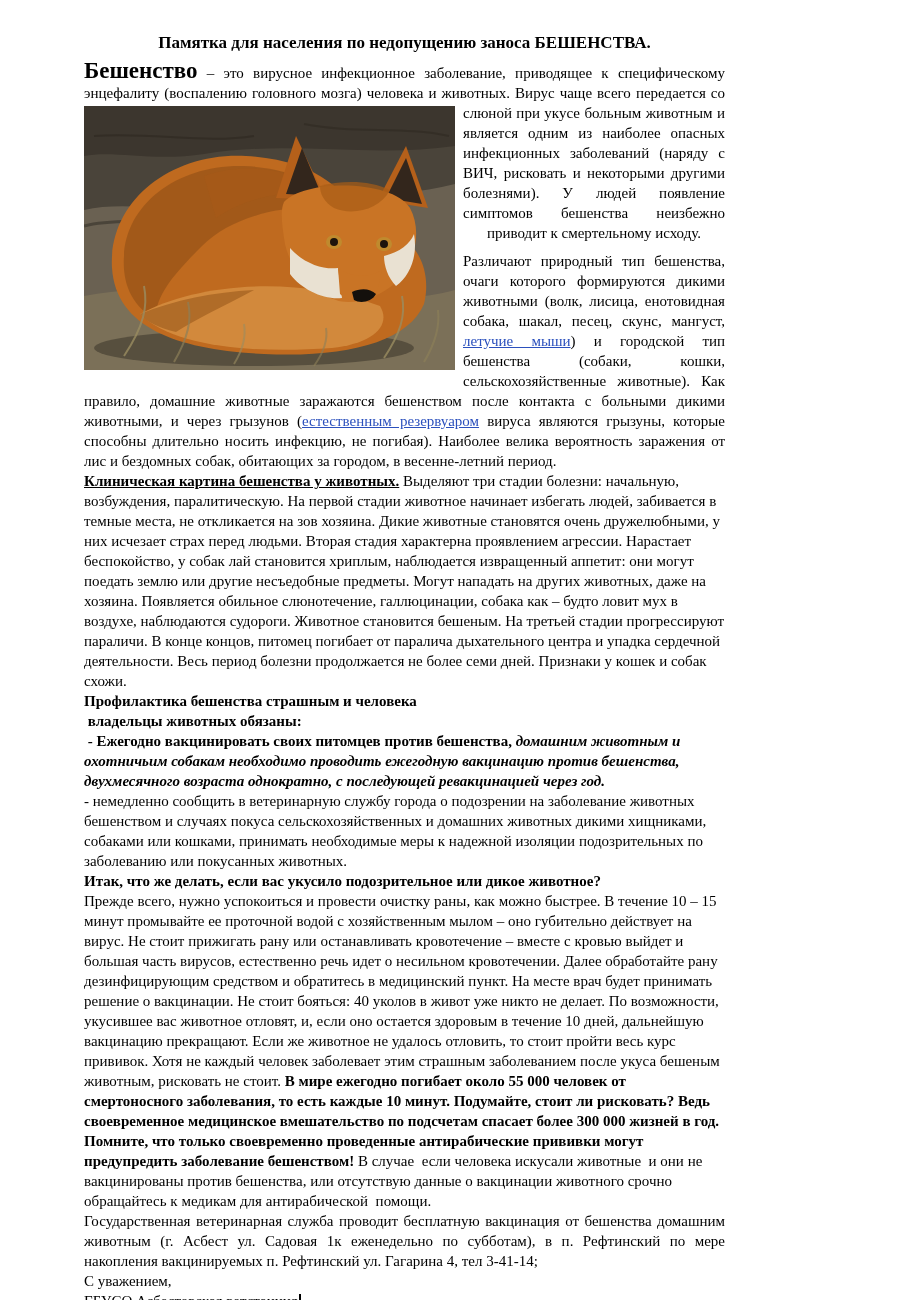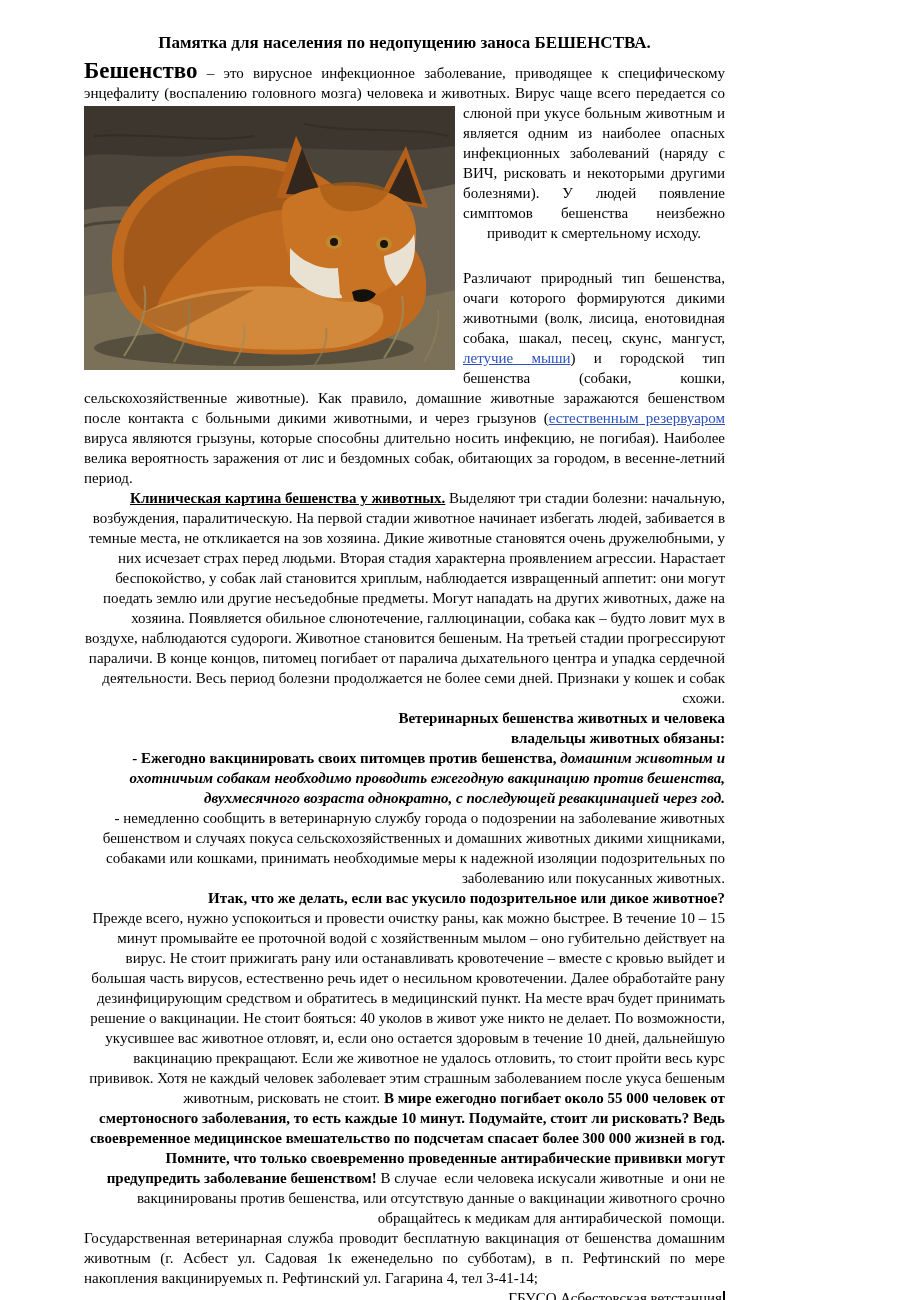--- a/index.html
+++ b/index.html
@@ -8,24 +8,24 @@
     padding:32px 12px 20px 84px;
     background:#ffffff;color:#000;
     font-family:"Liberation Serif","DejaVu Serif",serif;
     font-size:15px;line-height:20px;
     overflow:hidden;position:relative;
   }
   .title{
     text-align:center;font-weight:bold;font-size:17px;line-height:22px;
     margin:0 0 5px 0;
   }
-  .para{margin:0;text-align:right;}
+  .para{margin:0;}
   .just{text-align:justify;}
   .last-center{text-align:justify;text-align-last:center;}
-  .gap-1{margin-top:25px;}
+  .gap-1{margin-top:8px;}
   .gap-2{}
   .run.b{font-weight:bold;}
   .run.i{font-style:italic;}
   .run.u{text-decoration:underline;}
   .run.lead{font-size:23px;font-weight:bold;line-height:24px;margin-top:17px;}
   .para.big{font-size:17px;line-height:24px;}
   a.run.link{color:#2b50bd;text-decoration:underline;cursor:pointer;}
   .caret{display:inline-block;width:2px;height:15px;background:#000;vertical-align:text-bottom;margin-left:1px;}
   .fox-wrap{
     float:left;width:371px;height:264px;
@@ -86,23 +86,24 @@
       <path d="M90 256 C104 232 108 214 104 196" stroke="#8c7f58" stroke-width="2" fill="none" opacity="0.7"></path>
       <path d="M300 252 C316 228 322 210 318 190" stroke="#9a8c60" stroke-width="2" fill="none" opacity="0.8"></path>
       <path d="M340 256 C352 236 356 220 354 204" stroke="#8c7f58" stroke-width="2" fill="none" opacity="0.7"></path>
       <path d="M150 258 C160 242 162 230 160 218" stroke="#9a8c60" stroke-width="2" fill="none" opacity="0.6"></path>
       <path d="M230 260 C240 246 244 234 242 222" stroke="#8c7f58" stroke-width="2" fill="none" opacity="0.6"></path>
     </svg>
   </span>
 <span class="run">больным животным и является одним из наиболее опасных инфекционных заболеваний (наряду с ВИЧ, рисковать и некоторыми другими болезнями). У людей появление симптомов бешенства неизбежно приводит к смертельному исходу.</span></p>
       <p class="para just gap-1"><span class="run">Различают природный тип бешенства, очаги которого формируются дикими животными (волк, лисица, енотовидная собака, шакал, песец, скунс, мангуст, </span><a href="#" class="run link">летучие мыши</a><span class="run">) и городской тип бешенства (собаки, кошки, сельскохозяйственные животные). Как правило, домашние животные заражаются бешенством после контакта с больными дикими животными, и через грызунов (</span><a href="#" class="run link">естественным резервуаром</a><span class="run"> вируса являются грызуны, которые способны длительно носить инфекцию, не погибая). Наиболее велика вероятность заражения от лис и бездомных собак, обитающих за городом, в весенне-летний период.</span></p>
       <p class="para"><span class="run b u">Клиническая картина бешенства у животных.</span><span class="run"> Выделяют три стадии болезни: начальную, возбуждения, паралитическую. На первой стадии животное начинает избегать людей, забивается в темные места, не откликается на зов хозяина. Дикие животные становятся очень дружелюбными, у них исчезает страх перед людьми. Вторая стадия характерна проявлением агрессии. Нарастает беспокойство, у собак лай становится хриплым, наблюдается извращенный аппетит: они могут поедать землю или другие несъедобные предметы. Могут нападать на других животных, даже на хозяина. Появляется обильное слюнотечение, галлюцинации, собака как – будто ловит мух в воздухе, наблюдаются судороги. Животное становится бешеным. На третьей стадии прогрессируют параличи. В конце концов, питомец погибает от паралича дыхательного центра и упадка сердечной деятельности. Весь период болезни продолжается не более семи дней. Признаки у кошек и собак схожи.</span></p>
-      <p class="para"><span class="run b">Ветеринарных бешенства животных и человека</span></p>
+      <p class="para"><span class="run b">Профилактика бешенства страшным и человека</span></p>
       <p class="para"><span class="run b">&nbsp;владельцы животных обязаны:</span></p>
       <p class="para"><span class="run b">&nbsp;- Ежегодно вакцинировать своих питомцев против бешенства, </span><span class="run b i">домашним животным и охотничьим собакам необходимо проводить ежегодную вакцинацию против бешенства, двухмесячного возраста однократно, с последующей ревакцинацией через год.</span></p>
       <p class="para"><span class="run">- немедленно сообщить в ветеринарную службу города о подозрении на заболевание животных бешенством и случаях покуса сельскохозяйственных и домашних животных дикими хищниками, собаками или кошками, принимать необходимые меры к надежной изоляции подозрительных по заболеванию или покусанных животных.</span></p>
       <p class="para"><span class="run b">Итак, что же делать, если вас укусило подозрительное или дикое животное?</span></p>
       <p class="para"><span class="run">Прежде всего, нужно успокоиться и провести очистку раны, как можно быстрее. В течение 10 – 15 минут промывайте ее проточной водой с хозяйственным мылом – оно губительно действует на вирус. Не стоит прижигать рану или останавливать кровотечение – вместе с кровью выйдет и большая часть вирусов, естественно речь идет о несильном кровотечении. Далее обработайте рану дезинфицирующим средством и обратитесь в медицинский пункт. На месте врач будет принимать решение о вакцинации. Не стоит бояться: 40 уколов в живот уже никто не делает. По возможности, укусившее вас животное отловят, и, если оно остается здоровым в течение 10 дней, дальнейшую вакцинацию прекращают. Если же животное не удалось отловить, то стоит пройти весь курс прививок. Хотя не каждый человек заболевает этим страшным заболеванием после укуса бешеным животным, рисковать не стоит. </span><span class="run b">В мире ежегодно погибает около 55 000 человек от смертоносного заболевания, то есть каждые 10 минут. Подумайте, стоит ли рисковать? Ведь своевременное медицинское вмешательство по подсчетам спасает более 300 000 жизней в год.</span></p>
       <p class="para"><span class="run b">Помните, что только своевременно проведенные антирабические прививки могут предупредить заболевание бешенством!</span><span class="run"> В случае&nbsp; если человека искусали животные&nbsp; и они не вакцинированы против бешенства, или отсутствую данные о вакцинации животного срочно обращайтесь к медикам для антирабической&nbsp; помощи.</span></p>
       <p class="para just gap-2"><span class="run">Государственная ветеринарная служба проводит бесплатную вакцинация от бешенства домашним животным (г. Асбест ул. Садовая 1к еженедельно по субботам), в п. Рефтинский по мере накопления вакцинируемых п. Рефтинский ул. Гагарина 4, тел 3-41-14;</span></p>
+      <p class="para gap-2"><span class="run">С уважением,</span></p>
       <p class="para"><span class="run">ГБУСО Асбестовская ветстанция</span><span class="caret"></span></p>
     </div>
 </div>
 
 </body></html>

